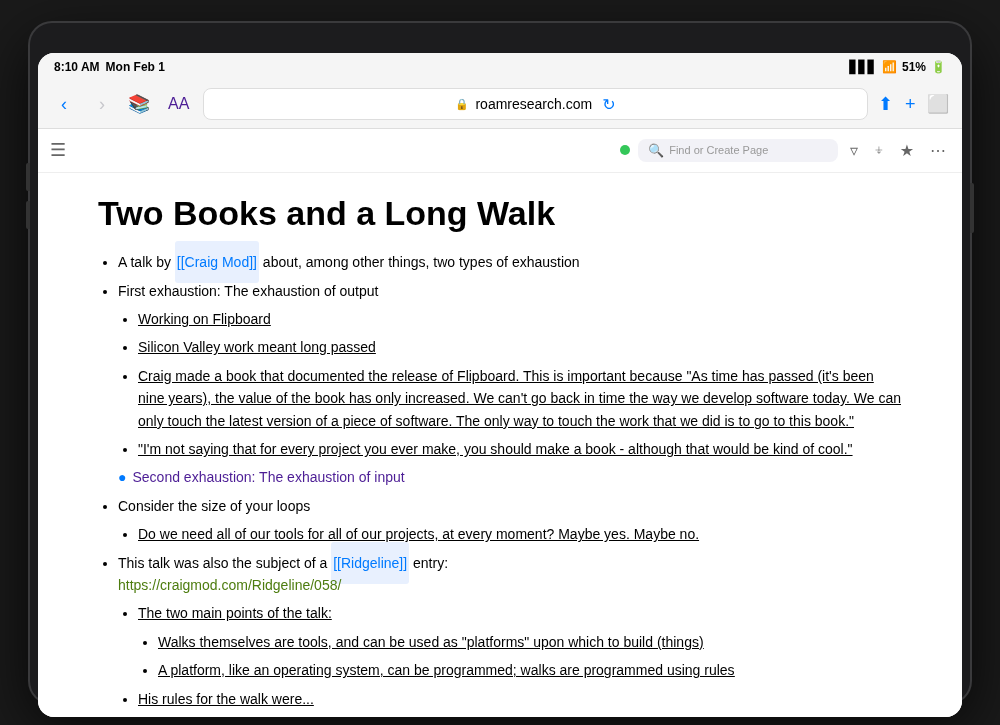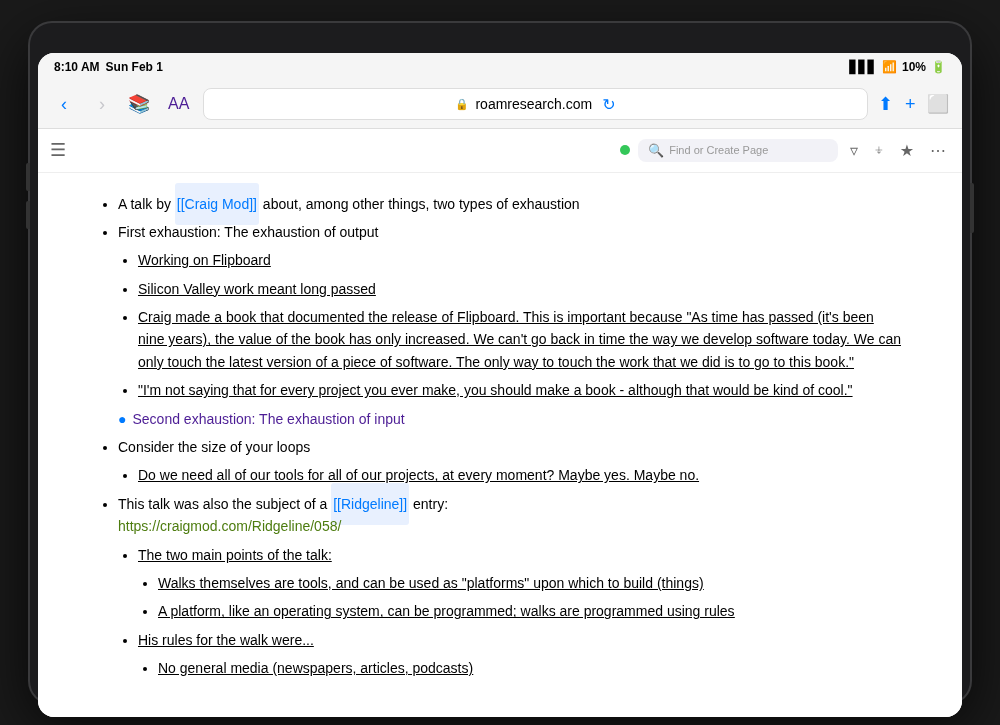--- a/index.html
+++ b/index.html
@@ -233,26 +233,26 @@
     <div class="side-btn"></div>
     <div class="side-btn"></div>
   </div>
   <div class="right-button"></div>
 
   <div class="ipad-screen">
 
     <div class="status-bar">
       <div class="status-left">
         <span>8:10 AM</span>
-        <span>Sun Feb 1</span>
+        <span>Mon Feb 1</span>
       </div>
       <div class="status-right">
         <span>▋▋▋</span>
         <span>📶</span>
-        <span>10%</span>
+        <span>51%</span>
         <span>🔋</span>
       </div>
     </div>
 
     <div class="browser-toolbar">
       <button class="nav-btn">‹</button>
       <button class="nav-btn disabled">›</button>
       <button class="nav-btn">📚</button>
       <span class="reader-btn">AA</span>
       <div class="address-bar">
@@ -276,20 +276,21 @@
           <input type="text" placeholder="Find or Create Page" style="">
         </div>
         <button class="filter-btn">▿</button>
         <button class="filter-btn">⍖</button>
         <button class="star-btn">★</button>
         <button class="more-btn">⋯</button>
       </div>
     </div>
 
     <div class="main-content">
+      <h1 class="page-title">Two Books and a Long Walk</h1>
       <div class="content-body">
         <ul class="roam-list">
           <li>
             A talk by <a class="roam-link">[[Craig Mod]]</a> about, among other things, two types of exhaustion
           </li>
           <li>
             First exhaustion: The exhaustion of output
             <ul class="roam-list">
               <li>Working on Flipboard</li>
               <li>Silicon Valley work meant long passed</li>

